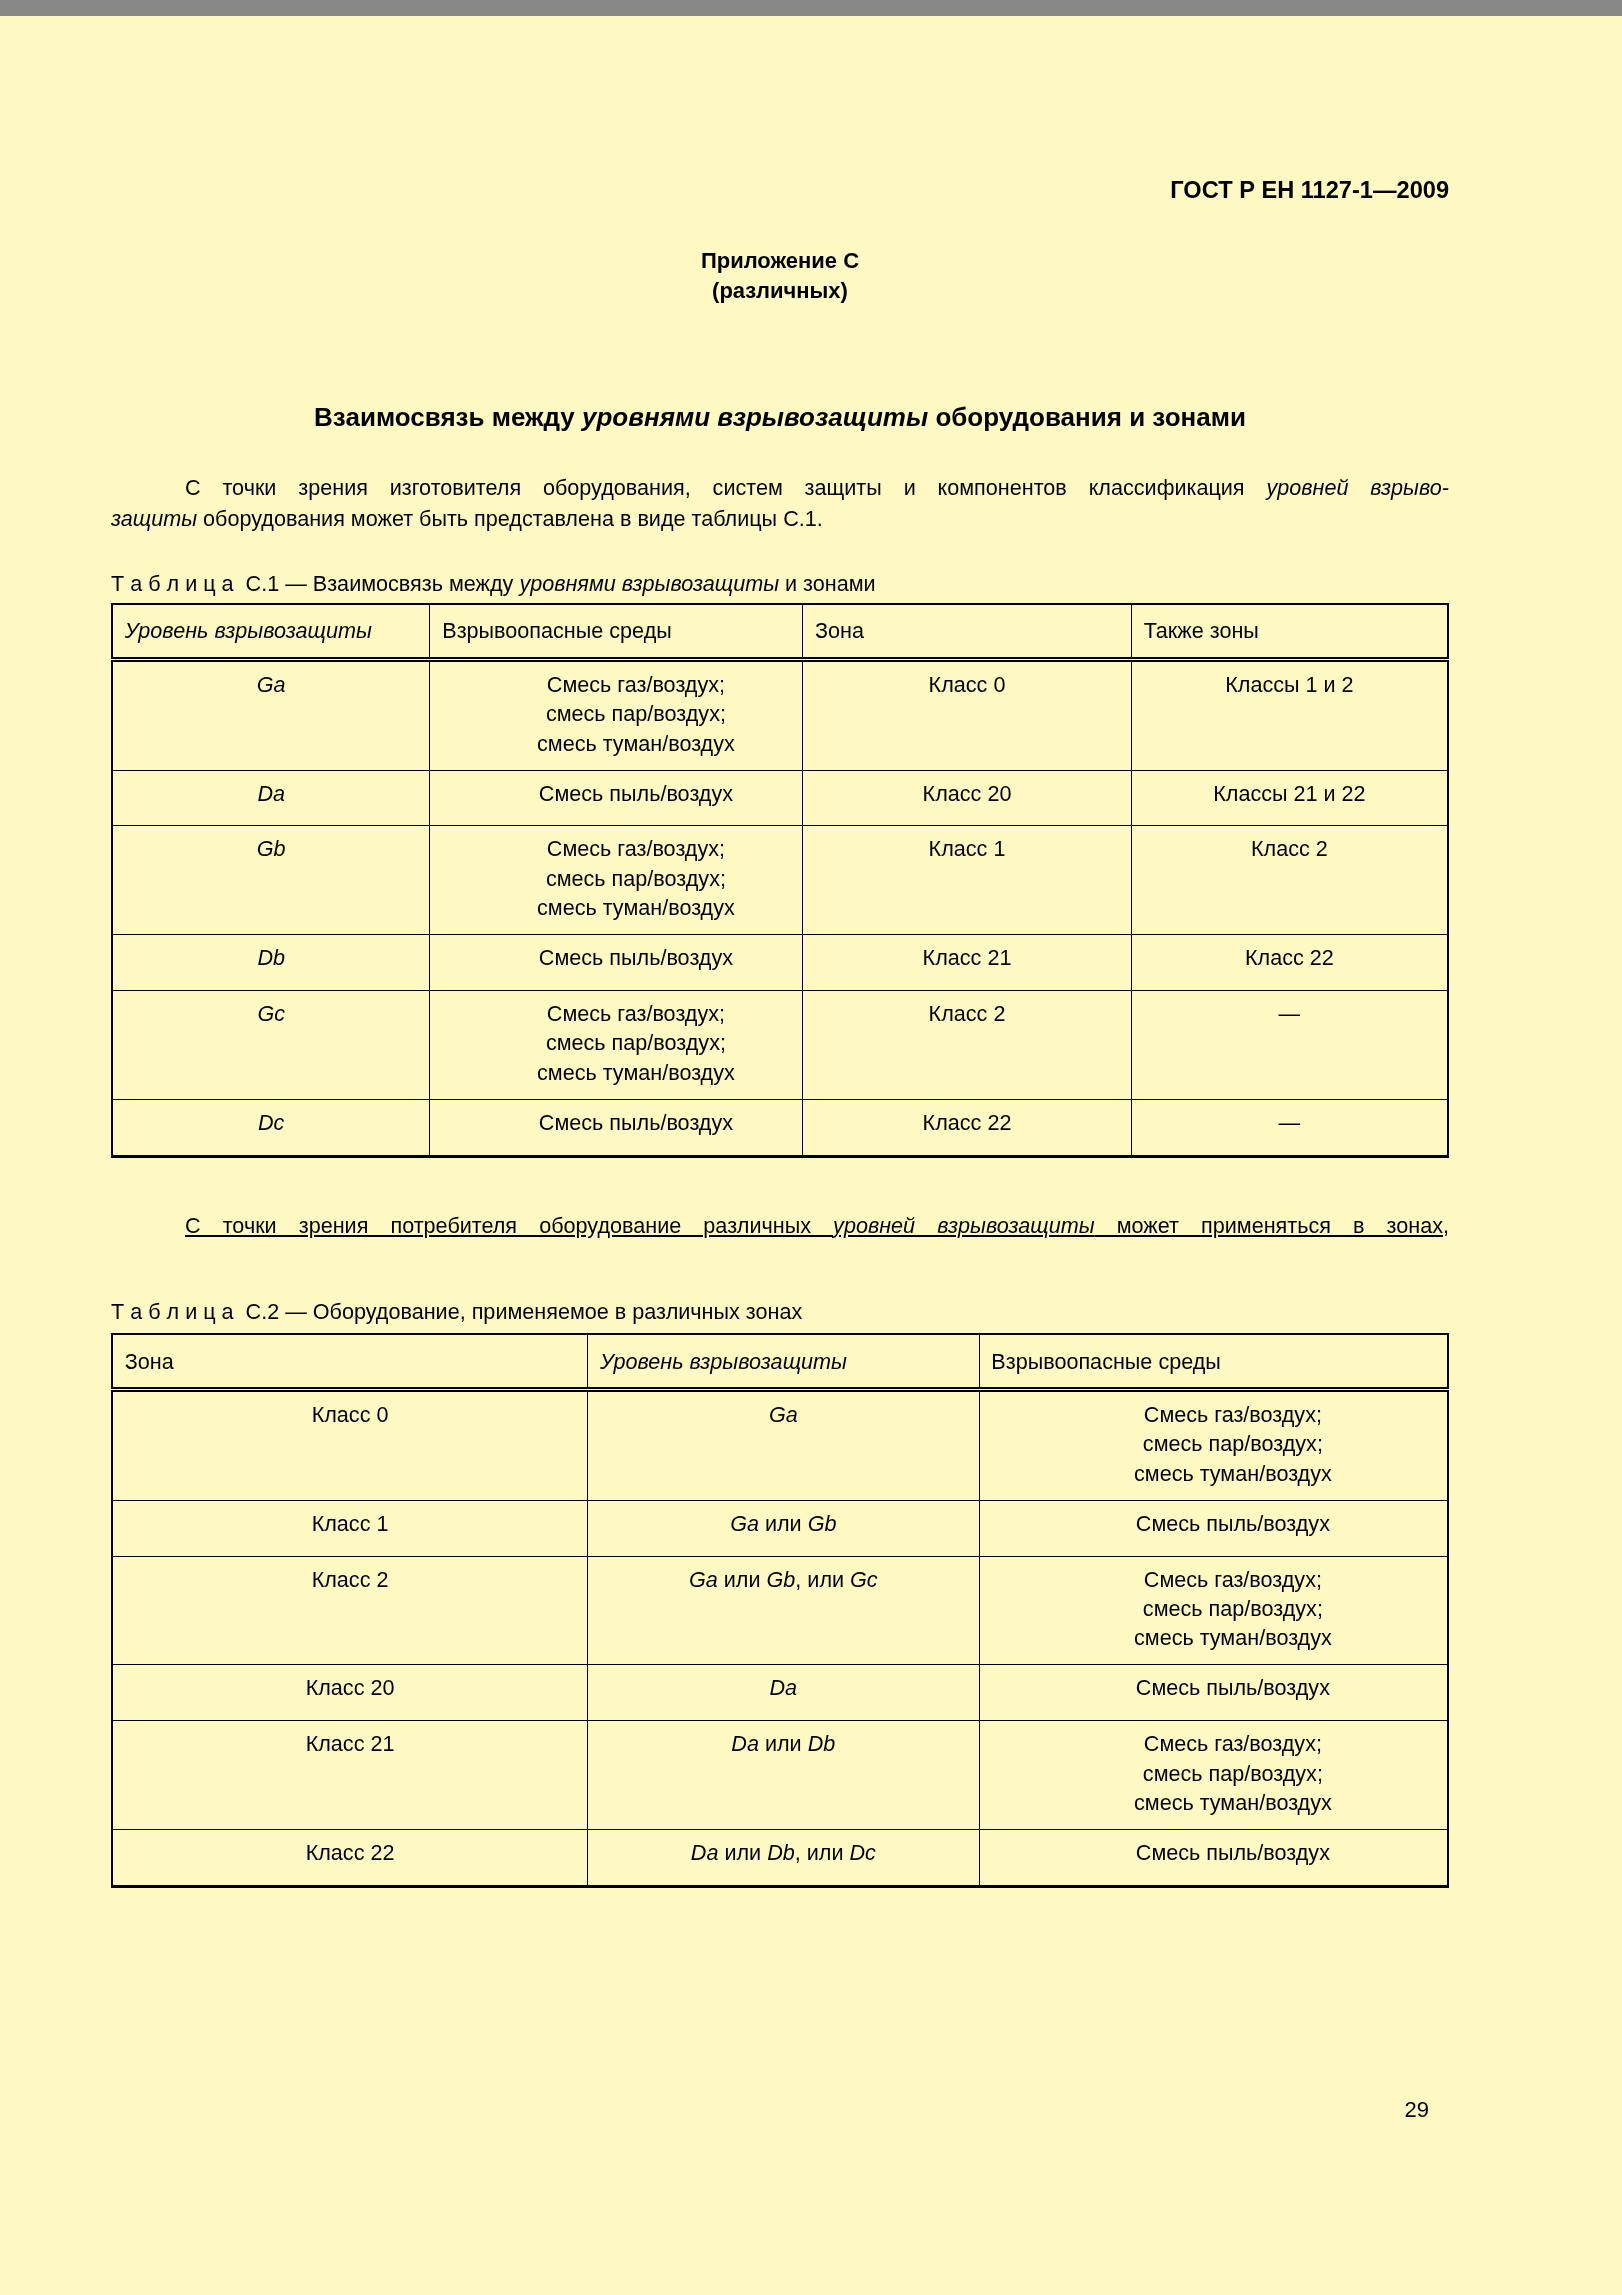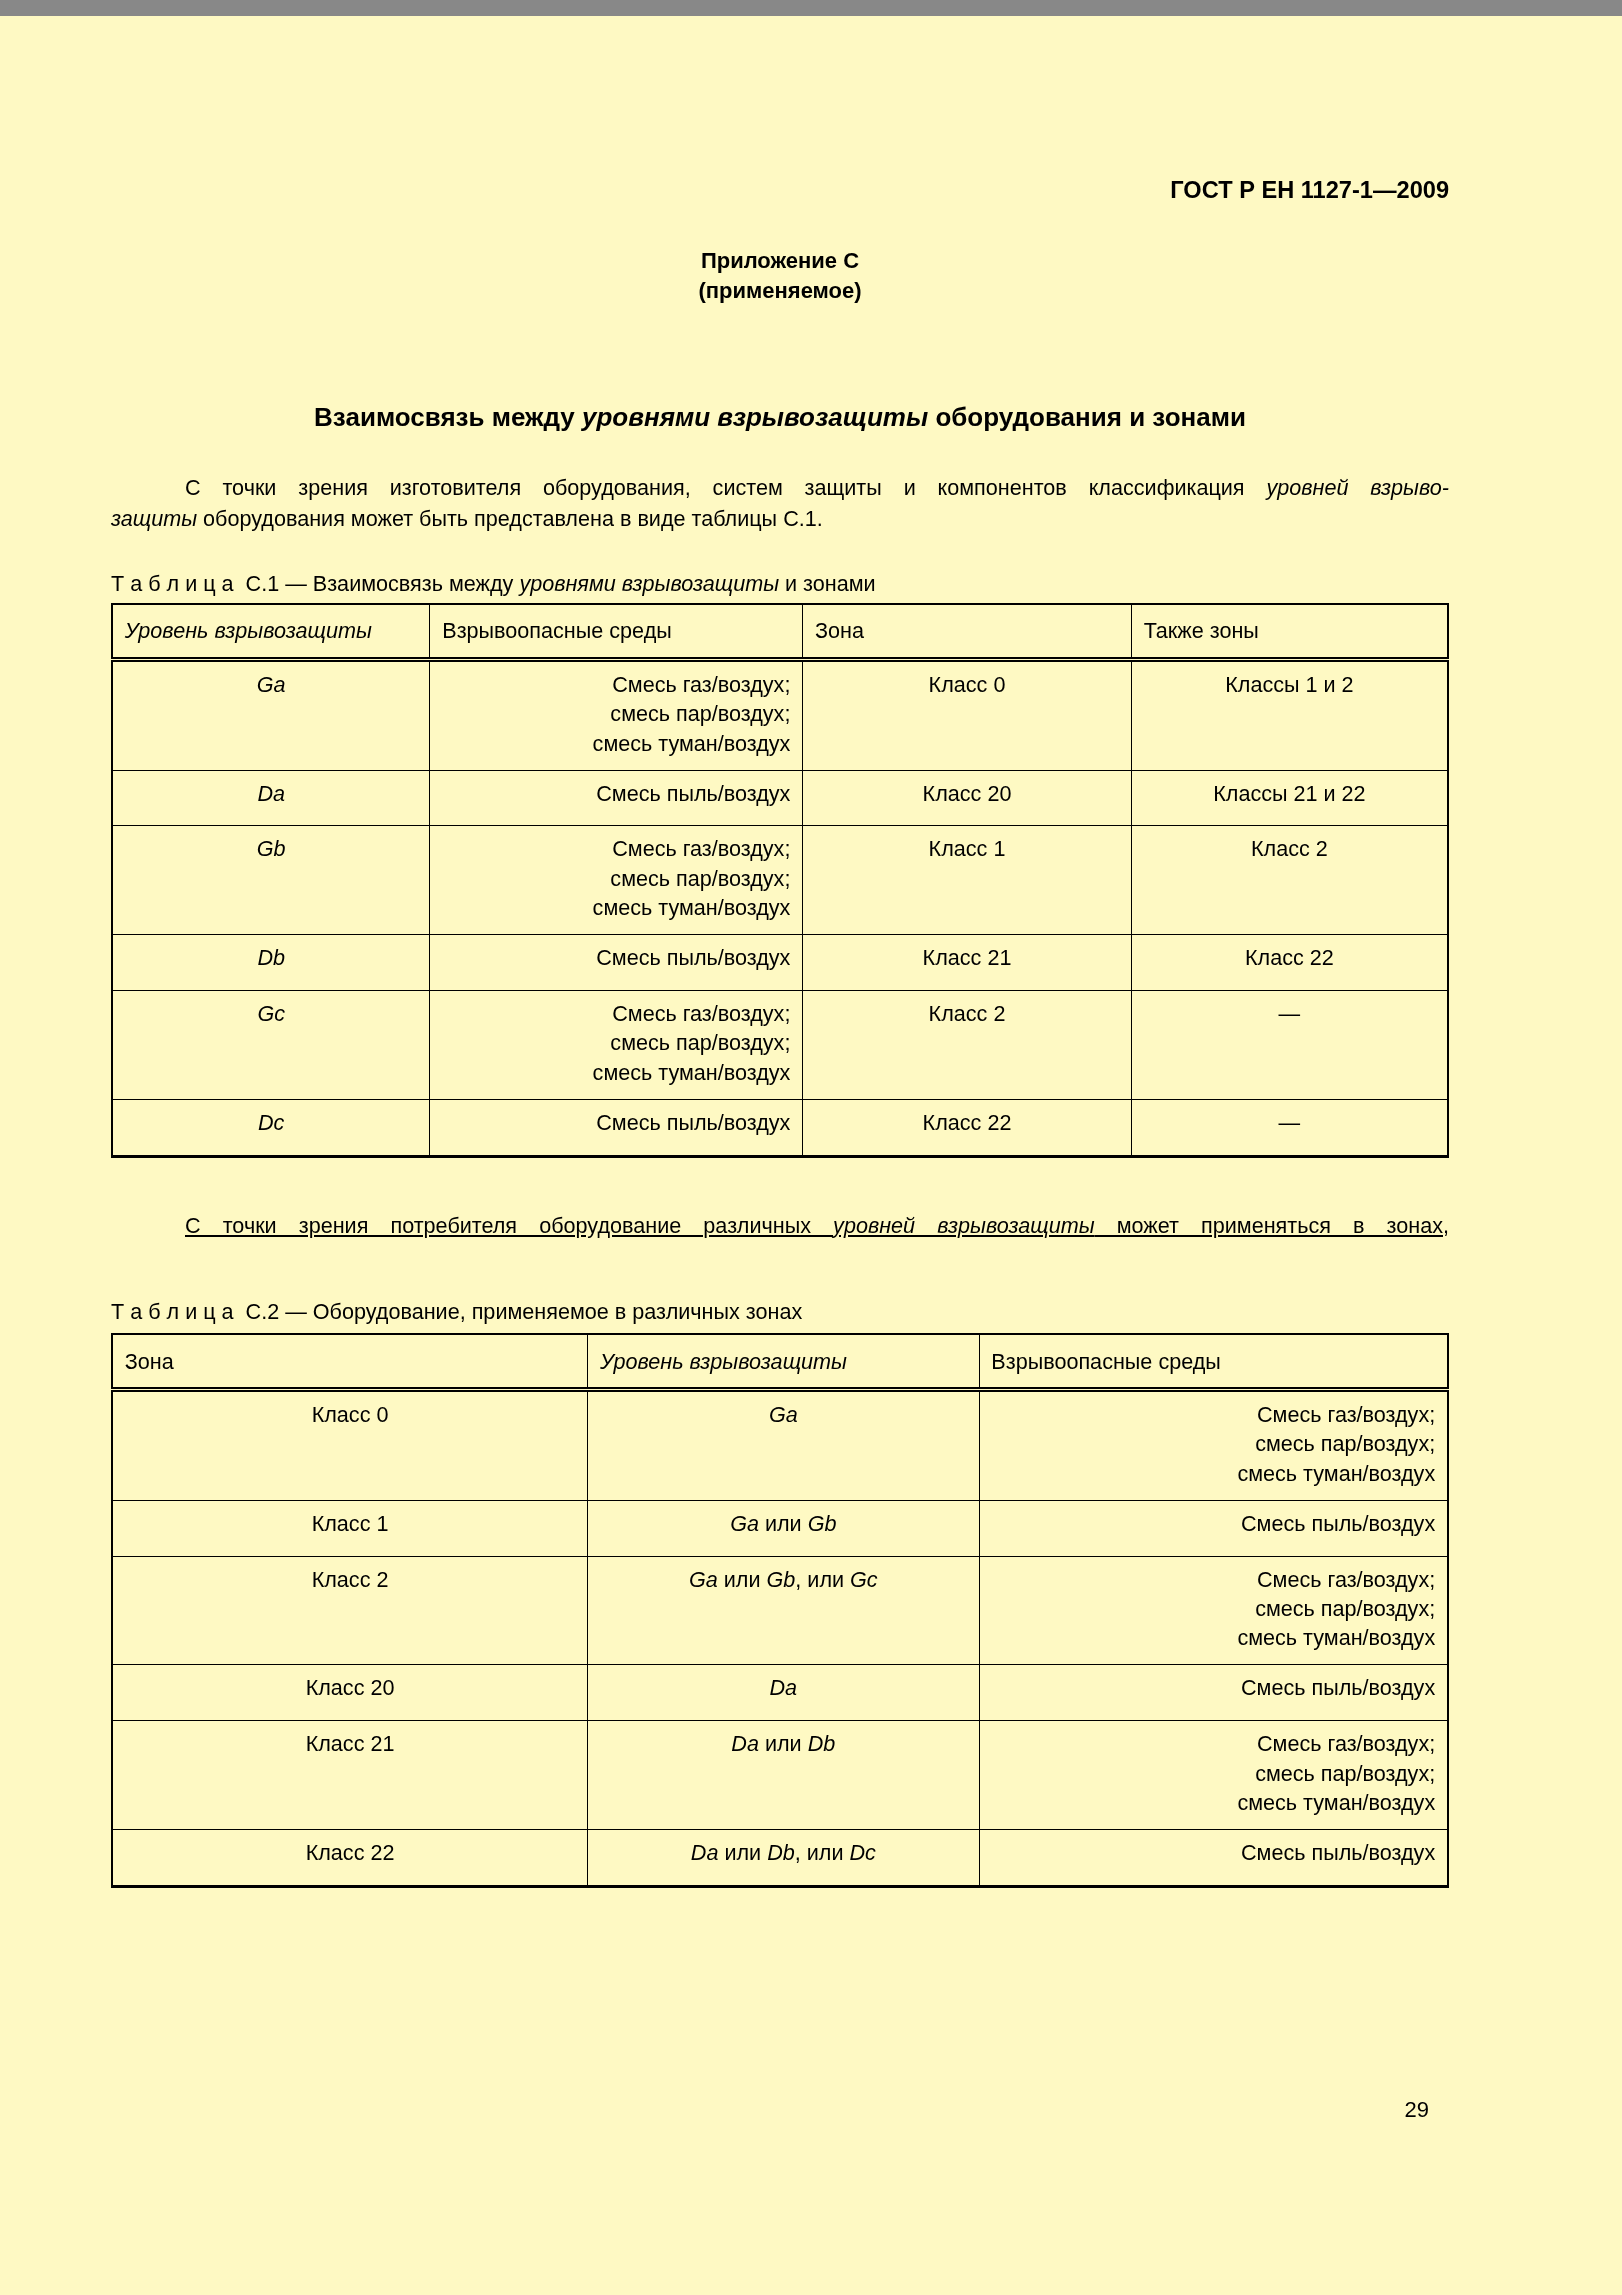--- a/index.html
+++ b/index.html
@@ -31,35 +31,35 @@
   table.c2{margin-top:6.5px;}
   .tbl th,.tbl td{border:1.3px solid #000;padding:0 11.8px;}
   .tbl thead th{
     height:52px;vertical-align:middle;text-align:left;font-weight:normal;
     border-bottom:5.2px double #000;
   }
   .tbl td{vertical-align:top;padding-top:7.9px;padding-bottom:3.9px;line-height:29.4px;}
   tr.tall td{height:96px;}
   tr.short td{height:43px;}
   td.c{text-align:center;}
-  td.l{text-align:right;padding-left:51px;}
+  td.l{text-align:center;padding-left:51px;}
   .ln{display:block;}
   .page-num{position:absolute;top:2081px;right:194px;font-size:22px;line-height:26px;}
 </style>
 </head>
 <body>
 
 <div class="page">
   <div class="content">
 
     <div class="doc-code">ГОСТ Р ЕН 1127-1—2009</div>
 
     <div class="appendix">
       <span class="line">Приложение С</span>
-      <span class="line">(применяемое)</span>
+      <span class="line">(различных)</span>
     </div>
 
     <h1 class="main-title"><span>Взаимосвязь между </span><span class="it">уровнями взрывозащиты</span><span> оборудования и зонами</span></h1>
 
     <p class="para">
       <span class="line jline ind"><span>С точки зрения изготовителя оборудования, систем защиты и компонентов классификация </span><span class="it">уровней взрыво-</span></span>
       <span class="line"><span class="it">защиты</span><span> оборудования может быть представлена в виде таблицы С.1.</span></span>
     </p>
 
     <p class="caption"><span class="lbl">Т а б л и ц а  С.1 — </span><span>Взаимосвязь между </span><span class="it">уровнями взрывозащиты</span><span> и зонами</span></p>

